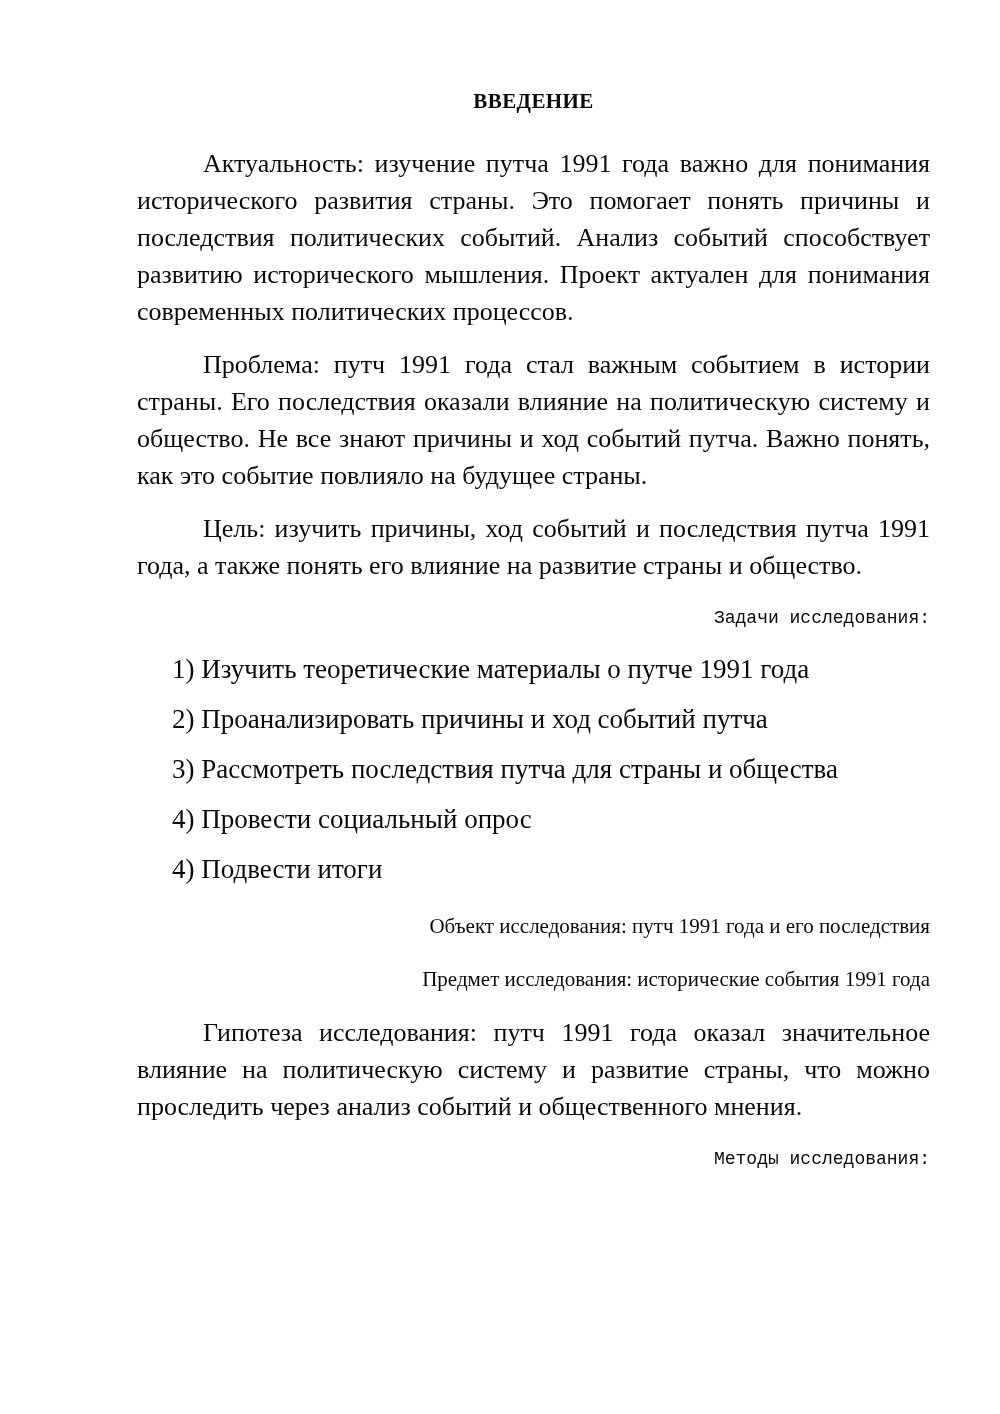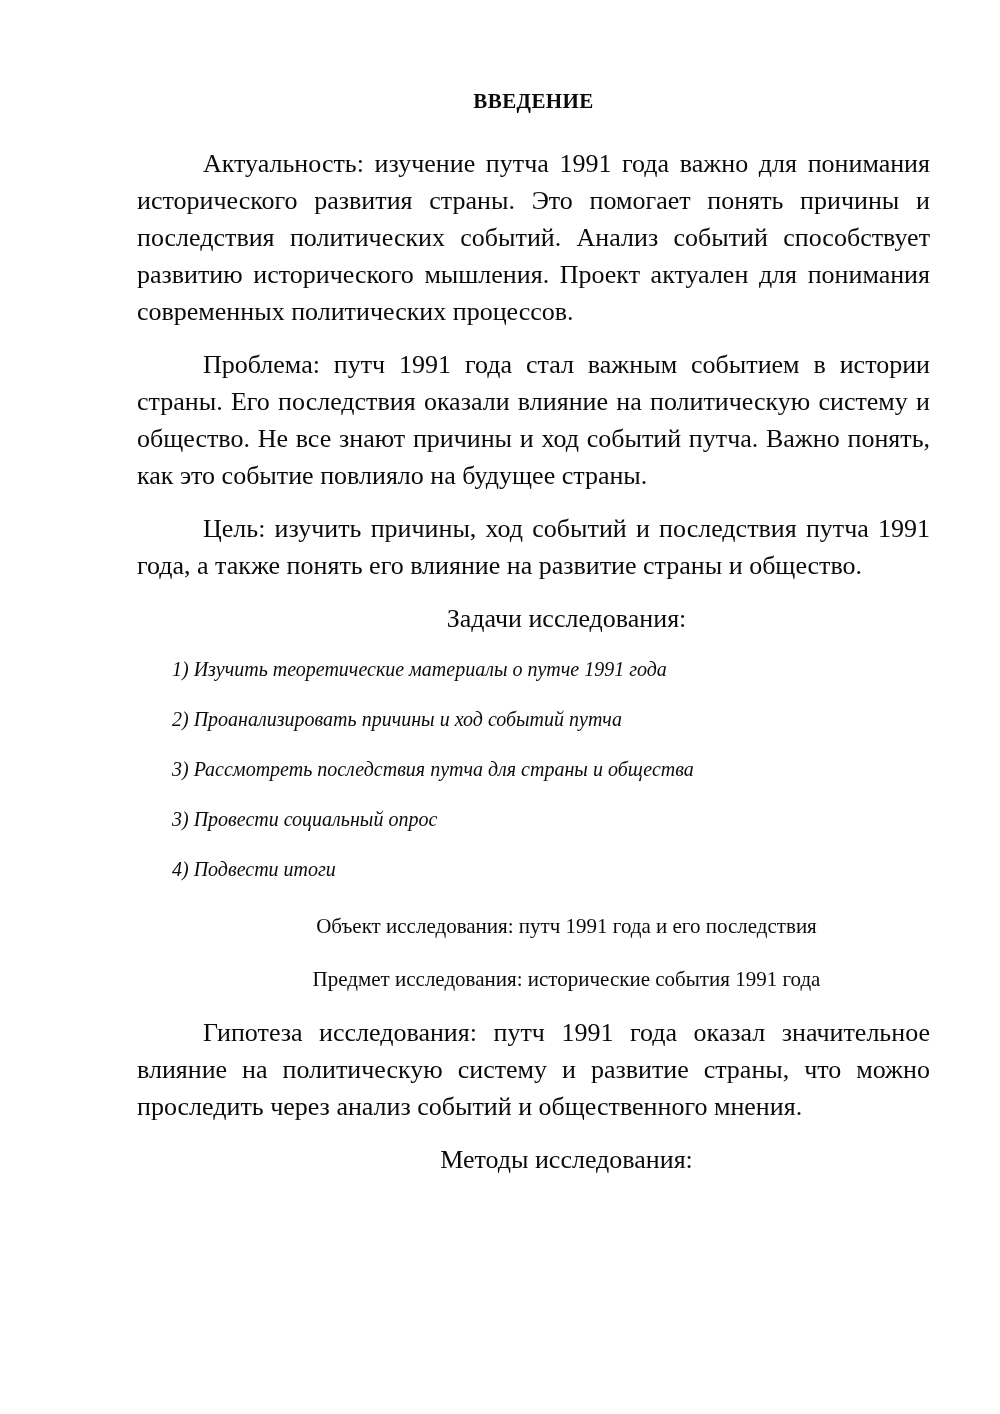--- a/index.html
+++ b/index.html
@@ -46,52 +46,52 @@
     margin: 0 0 16px 0;
     -webkit-hyphens: none;
     hyphens: none;
   }
 
   .para-last-left {
     text-align-last: left;
   }
 
   .sub-heading {
-    font-size: 26px;
+    font-size: 18px;
     line-height: 37px;
     text-indent: 66px;
-    text-align: center;
+    text-align: right;
     margin: 0 0 14px 0;
+    font-family: Liberation Mono, monospace;
   }
 
   .num-list {
     list-style: none;
     margin: 0 0 14px 0;
     padding: 0;
   }
 
   .num-item {
-    font-size: 20px;
+    font-size: 27px;
     line-height: 37px;
     text-align: left;
     margin: 0 0 13px 0;
     padding-left: 35px;
     text-indent: 0;
-    font-style: italic;
   }
 
   .num-item:last-child {
     margin-bottom: 0;
   }
 
   .single-line {
     font-size: 21px;
     line-height: 37px;
     text-indent: 66px;
-    text-align: center;
+    text-align: right;
     margin: 0 0 16px 0;
   }
 
   .block-gap {
     height: 6px;
   }
 
   .page-number {
     position: absolute;
     left: 0;
@@ -117,21 +117,21 @@
     <p class="para">Проблема: путч 1991 года стал важным событием в истории страны. Его последствия оказали влияние на политическую систему и общество. Не все знают причины и ход событий путча. Важно понять, как это событие повлияло на будущее страны.</p>
 
     <p class="para para-last-left">Цель: изучить причины, ход событий и последствия путча 1991 года, а также понять его влияние на развитие страны и общество.</p>
 
     <p class="sub-heading">Задачи исследования:</p>
 
     <ul class="num-list">
       <li class="num-item">1) Изучить теоретические материалы о путче 1991 года</li>
       <li class="num-item">2) Проанализировать причины и ход событий путча</li>
       <li class="num-item">3) Рассмотреть последствия путча для страны и общества</li>
-      <li class="num-item">3) Провести социальный опрос</li>
+      <li class="num-item">4) Провести социальный опрос</li>
       <li class="num-item">4) Подвести итоги</li>
     </ul>
 
     <div class="block-gap"></div>
 
     <p class="single-line">Объект исследования: путч 1991 года и его последствия</p>
 
     <p class="single-line">Предмет исследования: исторические события 1991 года</p>
 
     <p class="para para-last-left">Гипотеза исследования: путч 1991 года оказал значительное влияние на политическую систему и развитие страны, что можно проследить через анализ событий и общественного мнения.</p>

